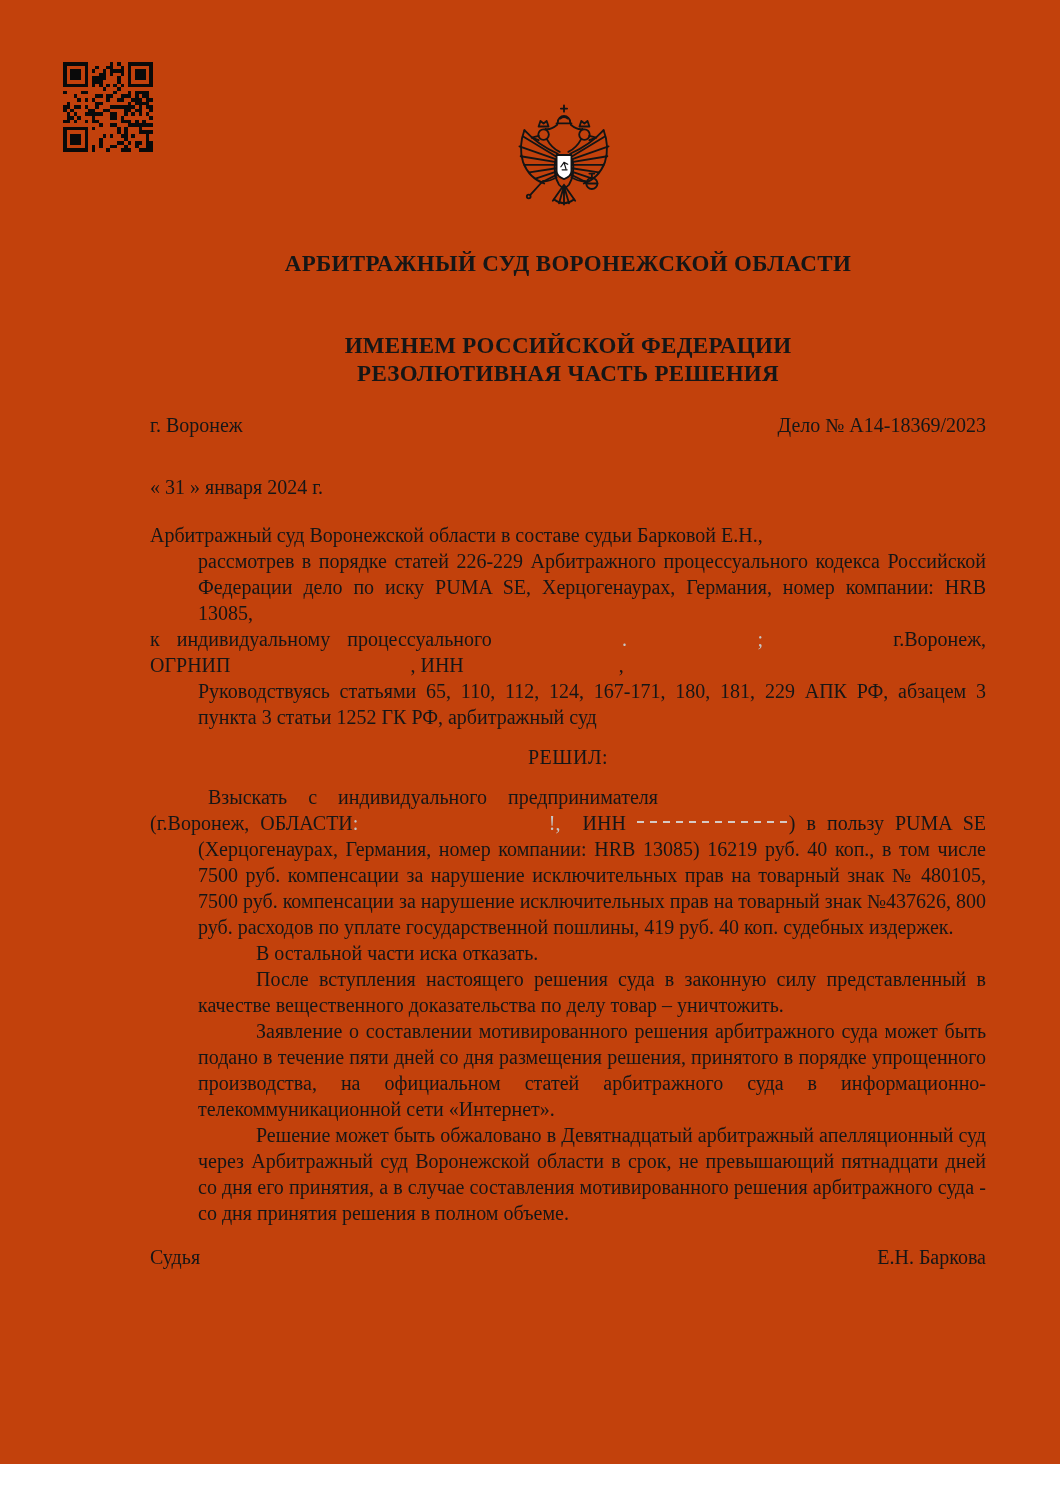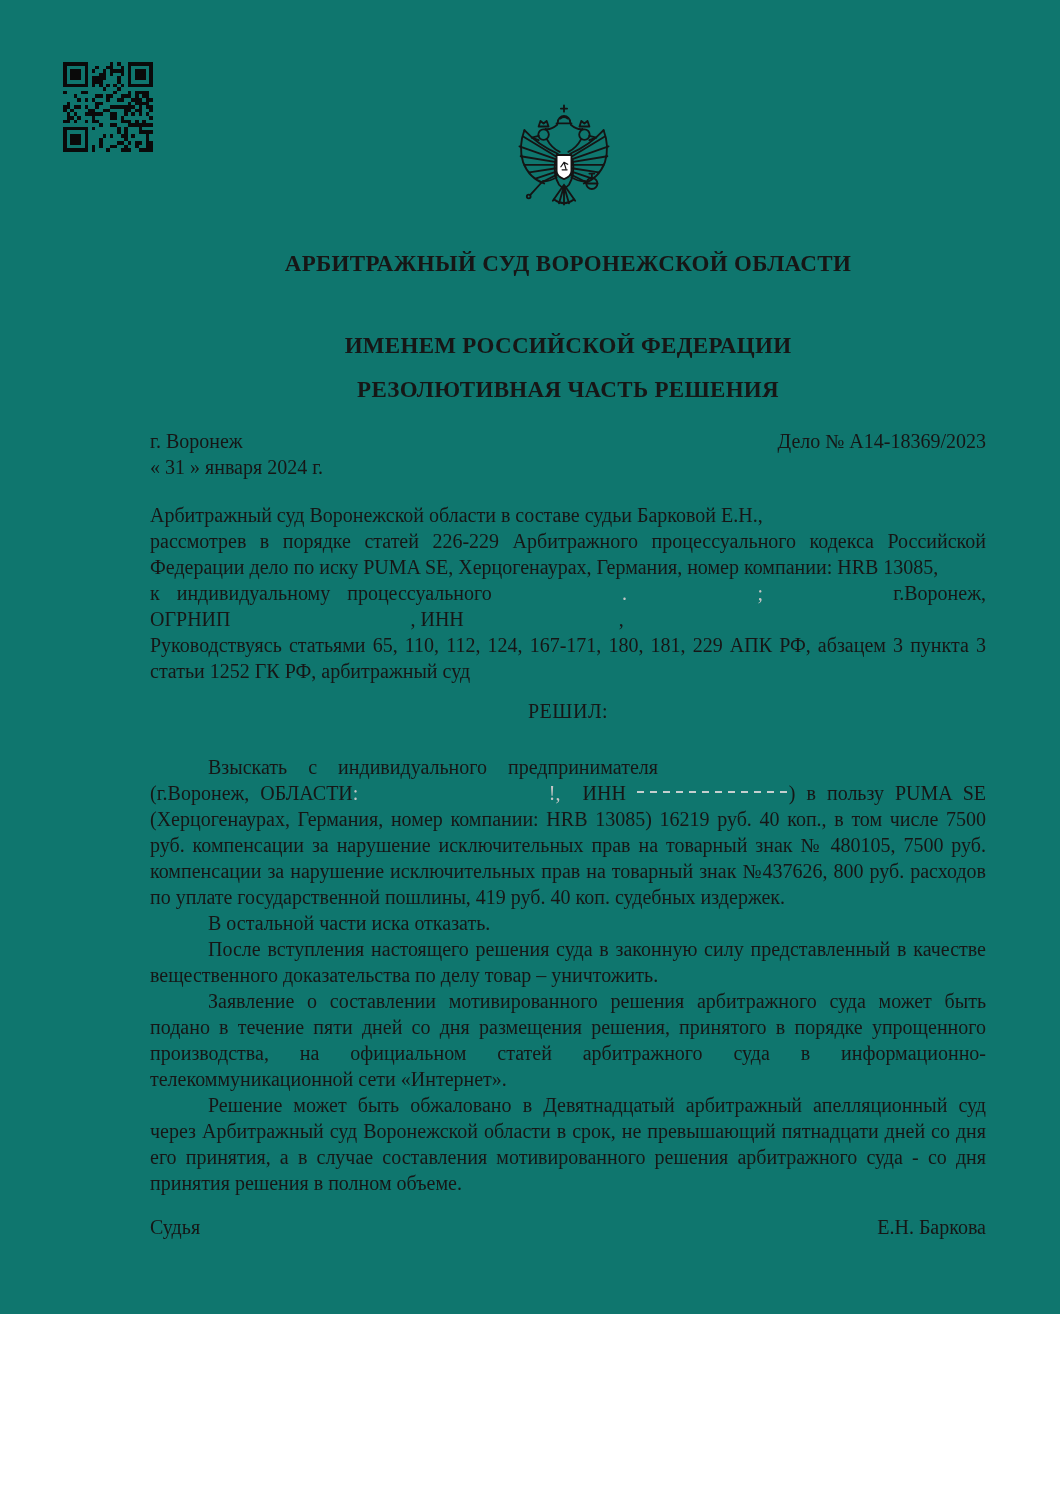--- a/index.html
+++ b/index.html
@@ -1,60 +1,60 @@
 <!DOCTYPE html>
 <html><head>
 <meta charset="utf-8">
 <style>
   html,body{margin:0;padding:0;background:#ffffff;}
   .page{
     position:relative;
-    width:1060px;height:1314px;
-    background:#0f766e;
+    width:1060px;height:1464px;
+    background:#c2410c;
     font-family:"Liberation Serif","DejaVu Serif",serif;
     color:#161616;
     overflow:hidden;
   }
   
   .qr{position:absolute;left:63px;top:62px;width:90px;height:90px;}
   
   .emblem{position:absolute;left:508px;top:103px;width:112px;height:130px;}
   .emblem svg{width:100%;height:100%;}
   
   .doc{position:absolute;left:150px;top:250px;width:836px;}
   .title{
     text-align:center;font-weight:bold;font-size:23px;line-height:28px;
     letter-spacing:0.3px;
   }
   .t2{margin-top:54px;}
-  .t3{margin-top:16px;}
+  .t3{}
   .meta-row{
     margin-top:24px;display:flex;justify-content:space-between;
     font-size:20px;line-height:26px;
   }
-  .date-line{font-size:20px;line-height:26px;}
+  .date-line{font-size:20px;line-height:26px;margin-top:36px;}
   .body-block{margin-top:22px;font-size:20px;line-height:26px;}
-  .par{text-align:justify;}
+  .par{text-align:justify;margin-left:48px;}
   .line{white-space:nowrap;}
   .gapline{display:flex;justify-content:space-between;align-items:baseline;}
   .indent{text-indent:58px;font-family:Liberation Serif, serif;}
   .faint{color:#c6c6c6;}
   .rgap{display:inline-block;height:4px;}
   .dashes{
     display:inline-block;width:152px;height:11px;vertical-align:baseline;
     background:repeating-linear-gradient(90deg,#d9d9d9 0 7px,transparent 7px 13px);
     background-size:100% 2px;background-position:0 2px;background-repeat:repeat-x;
     opacity:.9;
   }
   .ws12{word-spacing:12px;}
   .ws16{word-spacing:16px;}
   .ws6{word-spacing:6px;}
   .resolved-heading{
     text-align:center;font-size:20px;line-height:26px;
-    margin-top:14px;margin-bottom:30px;letter-spacing:0.5px;
+    margin-top:14px;margin-bottom:14px;letter-spacing:0.5px;
   }
   .sig-row{
     margin-top:18px;display:flex;justify-content:space-between;
     font-size:20px;line-height:26px;gap:16px;
   }
 </style>
 </head>
 <body>
 
 <div class="page">

